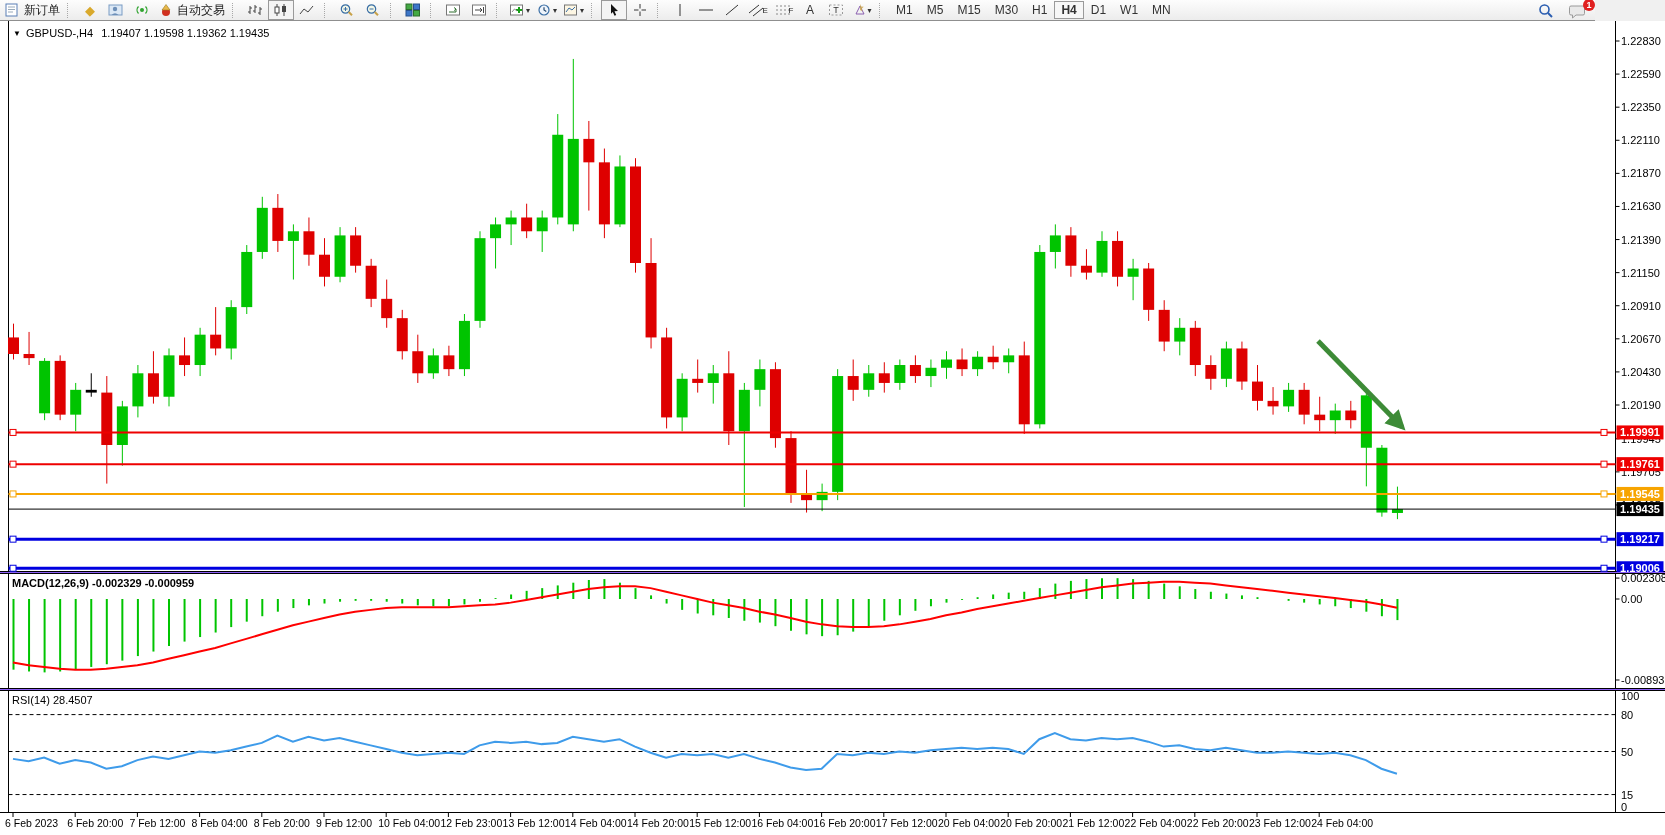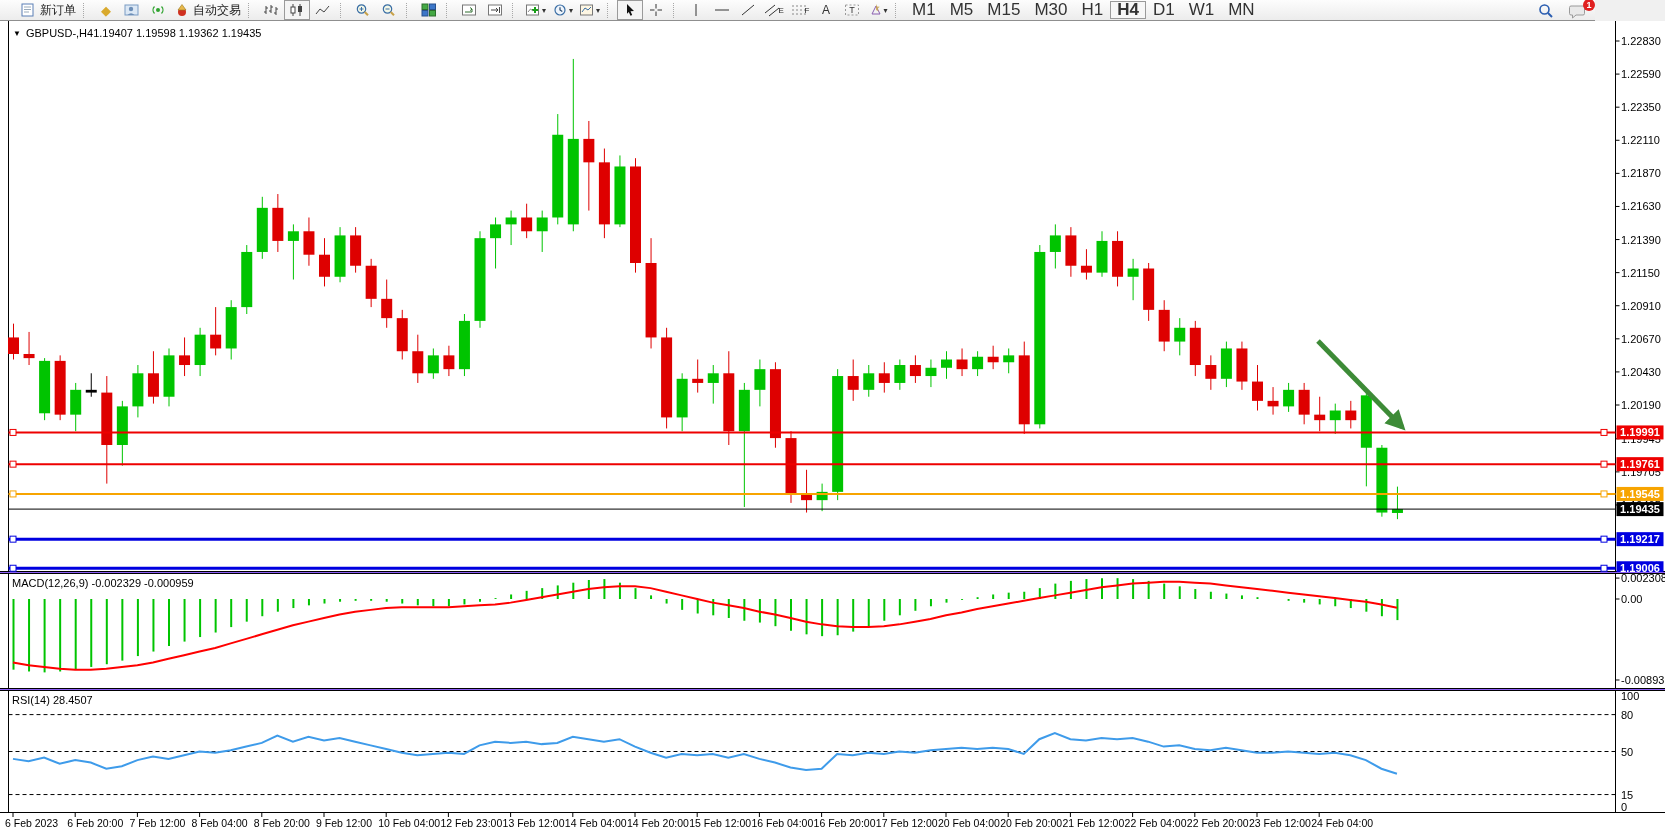--- a/index.html
+++ b/index.html
@@ -1,39 +1,39 @@
 <!DOCTYPE html>
 <html><head>
 <meta charset="utf-8">
 <style>
   html,body{margin:0;padding:0;background:#e8e8e8;font-family:"Liberation Sans",sans-serif;}
   .page{position:relative;width:1665px;height:835px;background:#f0f0f0;overflow:hidden;}
   
   .toolbar{position:absolute;top:0;left:0;width:1595px;height:21px;
     background:linear-gradient(#fdfdfd,#ececec);border-bottom:1px solid #8f8f8f;
-    display:flex;align-items:center;padding-left:18px;box-sizing:border-box;}
+    display:flex;align-items:center;padding-left:2px;box-sizing:border-box;}
   .tbtn{height:18px;min-width:20px;display:flex;align-items:center;justify-content:center;
     font-size:11px;color:#222;padding:0 2px;border:1px solid transparent;cursor:default;}
   .tbtn.pressed{border:1px solid #9a9a9a;background:#f4f4f4;}
   .tbtn .lbl{margin-left:3px;font-size:12px;}
   .caret{font-size:8px;color:#333;margin-left:1px;}
   .tsep{width:7px;height:15px;border-left:1px dotted #a8a8a8;margin:0 2px 0 4px;}
-  .tf-btn{height:16px;padding:0 6px;font-size:17px;color:#333;display:flex;align-items:center;border:1px solid transparent;}
+  .tf-btn{height:16px;padding:0 6px;font-size:12px;color:#333;display:flex;align-items:center;border:1px solid transparent;}
   .tf-btn.active{border:1px solid #9a9a9a;background:#f7f7f7;font-weight:bold;}
   .tb-right{position:absolute;right:4px;top:0;height:21px;display:flex;align-items:center;}
   .badge{position:absolute;top:-3px;right:-5px;background:#e02020;color:#fff;border-radius:50%;
     width:12px;height:12px;font-size:9px;line-height:12px;text-align:center;font-weight:bold;}
   
   .chartwrap{position:absolute;top:21px;left:0;width:1665px;height:814px;background:#8b5cf6;}
   .chartwrap svg{position:absolute;left:0;}
   .overlay-label{position:absolute;font-size:11px;color:#000;white-space:nowrap;}
   #symbol-label{top:6px;left:13px;display:flex;align-items:center;}
   #symbol-label .tri{font-size:8px;margin-right:5px;}
-  #symbol-label .vals{margin-left:0;}
-  #macd-label{top:556px;left:12px;}
+  #symbol-label .vals{margin-left:8px;}
+  #macd-label{top:556px;left:12px;font-weight:bold;}
   #rsi-label{top:673px;left:12px;}
 </style>
 </head>
 <body>
 
 <div class="page">
 
   <div class="toolbar">
     <div class="tbtn">
       <svg width="16" height="14" viewBox="0 0 16 14">

